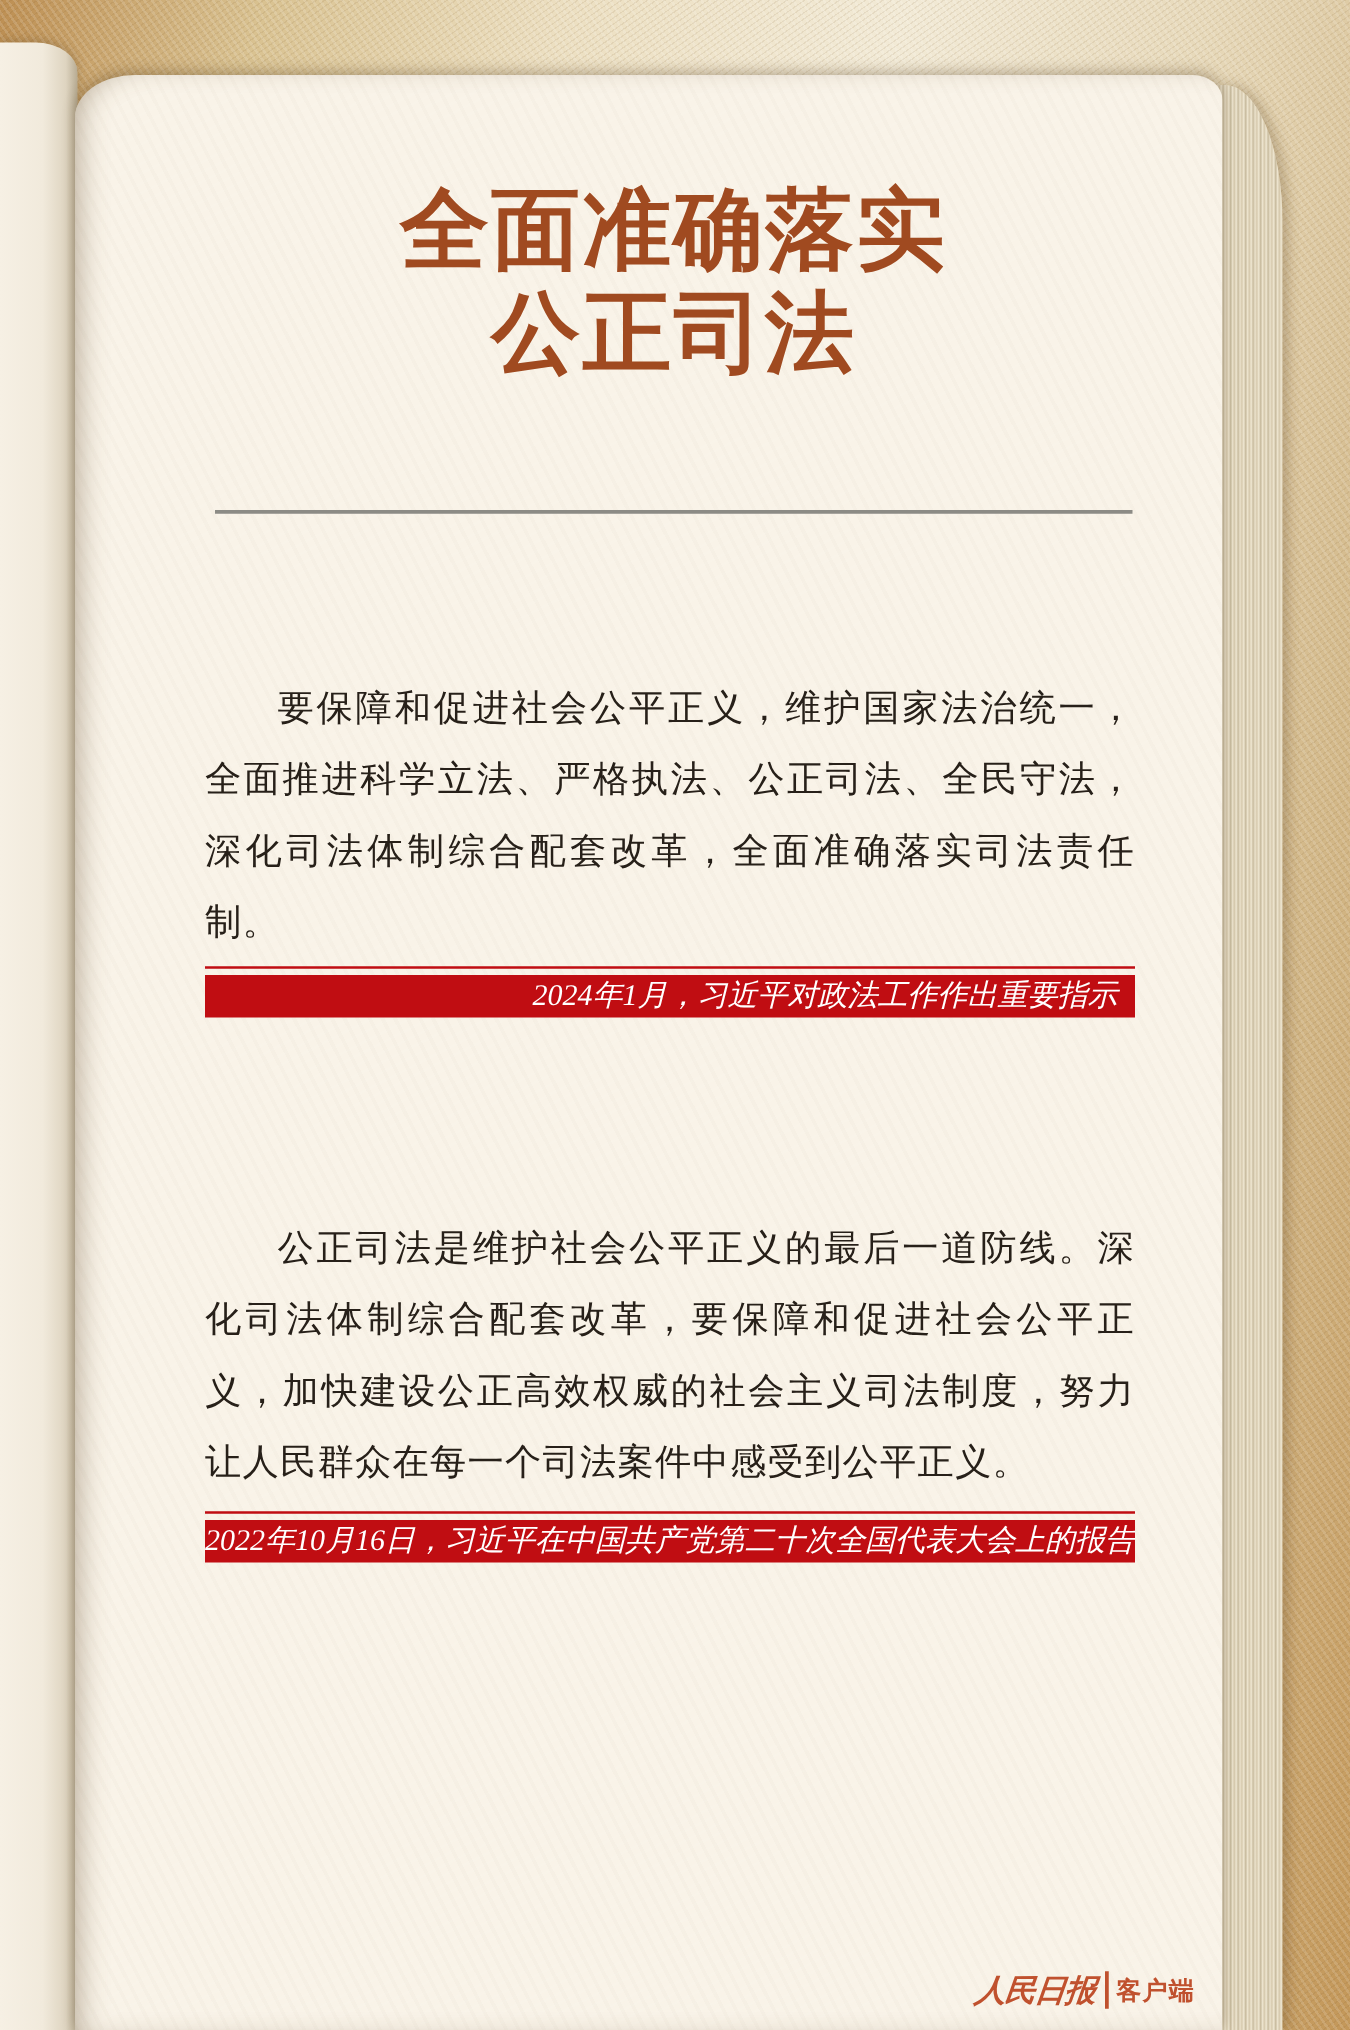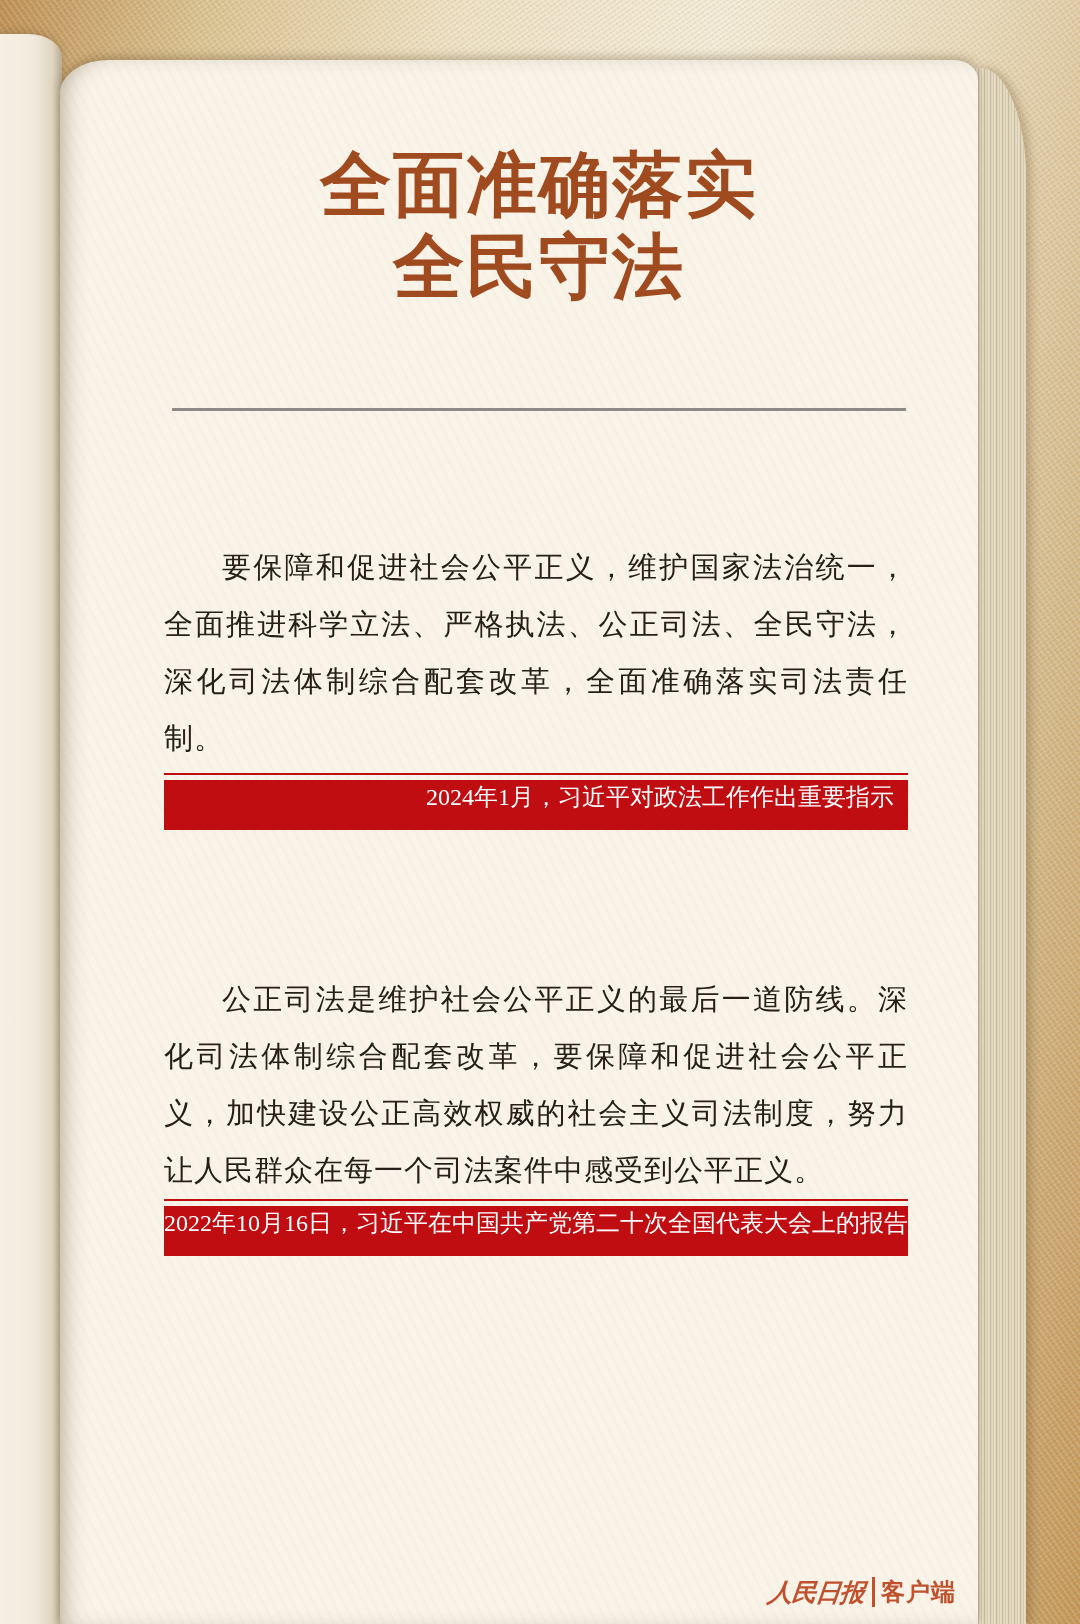--- a/index.html
+++ b/index.html
@@ -63,57 +63,57 @@
     position:absolute;left:104px;width:744px;
     color:var(--body-ink);
   }
   .quote-1{top:479px;}
   .quote-2{top:911px;}
   .quote-text{
     margin:0;font-size:29px;line-height:57px;text-indent:2em;
     letter-spacing:1px;text-align:justify;
   }
   .source-banner{margin-top:6px;border-top:2px solid var(--banner-red);padding-top:5px;}
-  .quote-2 .source-banner{margin-top:0;}
+  .quote-2 .source-banner{margin-top:10px;}
   .source-bar{
-    background:var(--banner-red);color:#ffffff;height:50px;line-height:35px;
-    font-size:24px;white-space:nowrap;overflow:hidden;
+    background:var(--banner-red);color:#ffffff;height:34px;line-height:35px;
+    font-size:24px;white-space:nowrap;overflow:hidden;font-style:italic;
   }
   .source-bar.align-right{text-align:right;padding-right:14px;}
   .source-bar.align-center{text-align:center;}
   .footer-logo{
     position:absolute;right:22px;top:1512px;height:40px;
     display:flex;align-items:center;color:var(--logo-red);
   }
   .masthead{
     font-weight:700;font-style:italic;font-size:25px;letter-spacing:-1px;
     transform:skewX(-6deg);
   }
   .logo-divider{
     width:3px;height:30px;background:var(--logo-red);margin:0 6px 0 8px;
   }
   .client{
     font-family:"Liberation Sans","DejaVu Sans",sans-serif;
-    font-weight:700;font-size:24px;letter-spacing:1px;
+    font-weight:700;font-size:20px;letter-spacing:1px;
   }
 </style>
 </head>
 <body>
 
 <div class="backdrop"></div>
 
 <div class="left-page"></div>
 
 <div class="page-edges"></div>
 
 <div class="main-page">
 
   <div class="page-title">
     <div>全面准确落实</div>
-    <div>全民守法</div>
+    <div>公正司法</div>
   </div>
 
   <div class="title-divider"></div>
 
   <div class="quote quote-1">
     <p class="quote-text">要保障和促进社会公平正义，维护国家法治统一，全面推进科学立法、严格执法、公正司法、全民守法，深化司法体制综合配套改革，全面准确落实司法责任制。</p>
     <div class="source-banner">
       <div class="source-bar align-right">2024年1月，习近平对政法工作作出重要指示</div>
     </div>
   </div>

